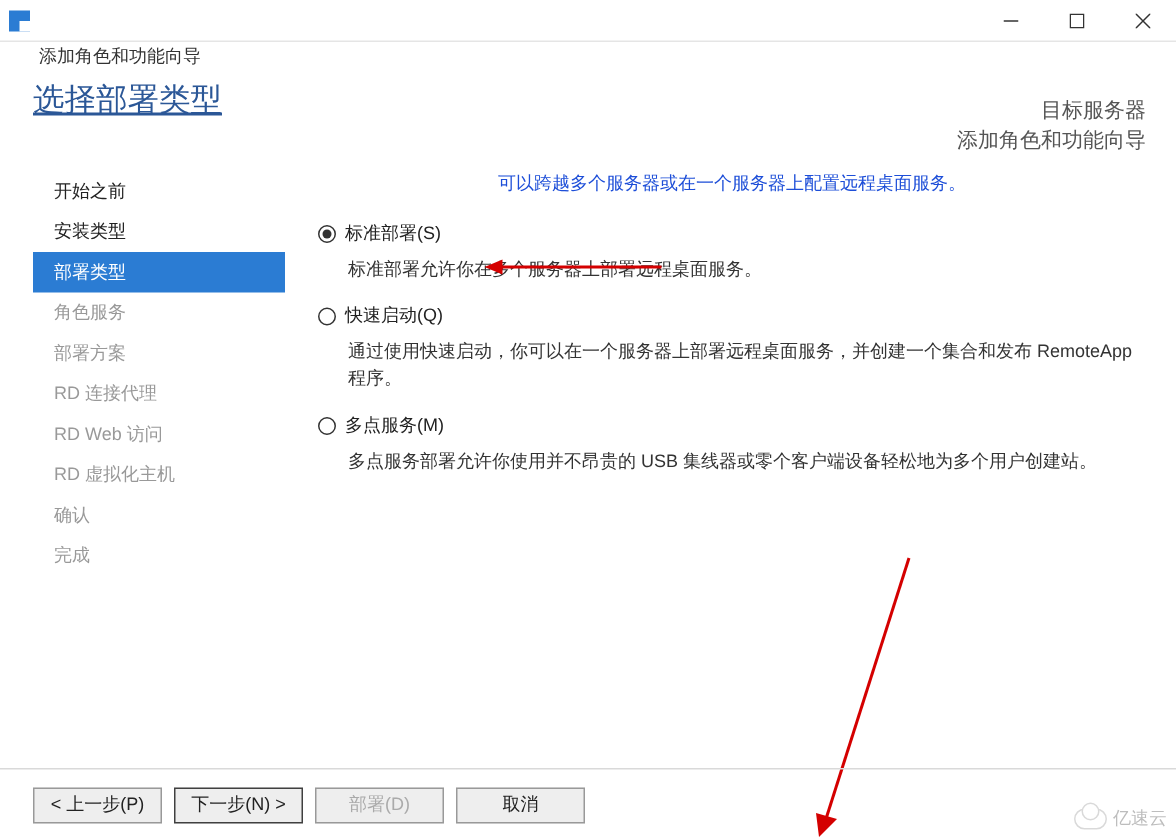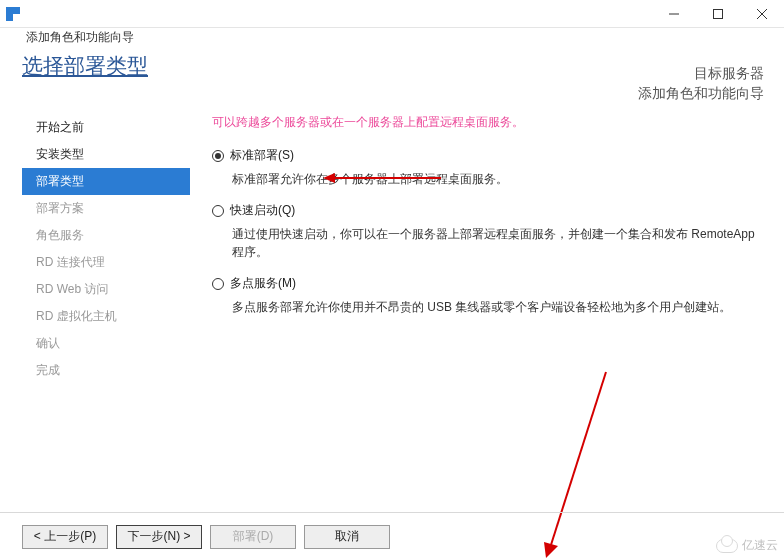--- a/index.html
+++ b/index.html
@@ -18,21 +18,21 @@
   .heading { position: absolute; left: 22px; top: 24px; font-size: 21px; color: #2b5797; font-weight: 400; text-decoration: underline; }
   .server-info { position: absolute; right: 20px; top: 24px; text-align: right; font-size: 14px; color: #555; line-height: 1.4; margin-top: 12px; }
 
   .sidebar { position: absolute; left: 22px; top: 86px; width: 168px; }
   .sidebar-item { padding: 5px 14px; font-size: 12px; cursor: pointer; }
   .sidebar-item.enabled { color: #222; }
   .sidebar-item.active { background: #2b7cd3; color: #fff; }
   .sidebar-item.dim { color: #999; }
 
   .main { position: absolute; left: 212px; right: 20px; top: 86px; }
-  .intro { color: #ec4899; margin-bottom: 14px; }
+  .intro { color: #1d4ed8; margin-bottom: 14px; text-align: center; }
   .option { margin-bottom: 10px; }
   .option-row { display: flex; align-items: center; gap: 6px; padding: 2px 0; }
   .radio { width: 12px; height: 12px; border: 1px solid #333; border-radius: 50%; display: inline-flex; align-items: center; justify-content: center; }
   .radio.checked::after { content: ""; width: 6px; height: 6px; border-radius: 50%; background: #333; }
   .option-label { color: #222; }
   .option-desc { color: #333; margin: 4px 0 12px 20px; line-height: 1.5; }
 
   .arrow1 { position: absolute; left: 323px; top: 142px; width: 120px; height: 16px; }
   .arrow2 { position: absolute; left: 536px; top: 340px; width: 80px; height: 190px; }
 
@@ -75,22 +75,22 @@
   <div class="heading">选择部署类型</div>
   <div class="server-info">
     <div>目标服务器</div>
     <div>添加角色和功能向导</div>
   </div>
 
   <div class="sidebar">
     <div class="sidebar-item enabled">开始之前</div>
     <div class="sidebar-item enabled">安装类型</div>
     <div class="sidebar-item active">部署类型</div>
+    <div class="sidebar-item dim">角色服务</div>
     <div class="sidebar-item dim">部署方案</div>
-    <div class="sidebar-item dim">角色服务</div>
     <div class="sidebar-item dim">RD 连接代理</div>
     <div class="sidebar-item dim">RD Web 访问</div>
     <div class="sidebar-item dim">RD 虚拟化主机</div>
     <div class="sidebar-item dim">确认</div>
     <div class="sidebar-item dim">完成</div>
   </div>
 
   <div class="main">
     <div class="intro">可以跨越多个服务器或在一个服务器上配置远程桌面服务。</div>
 

